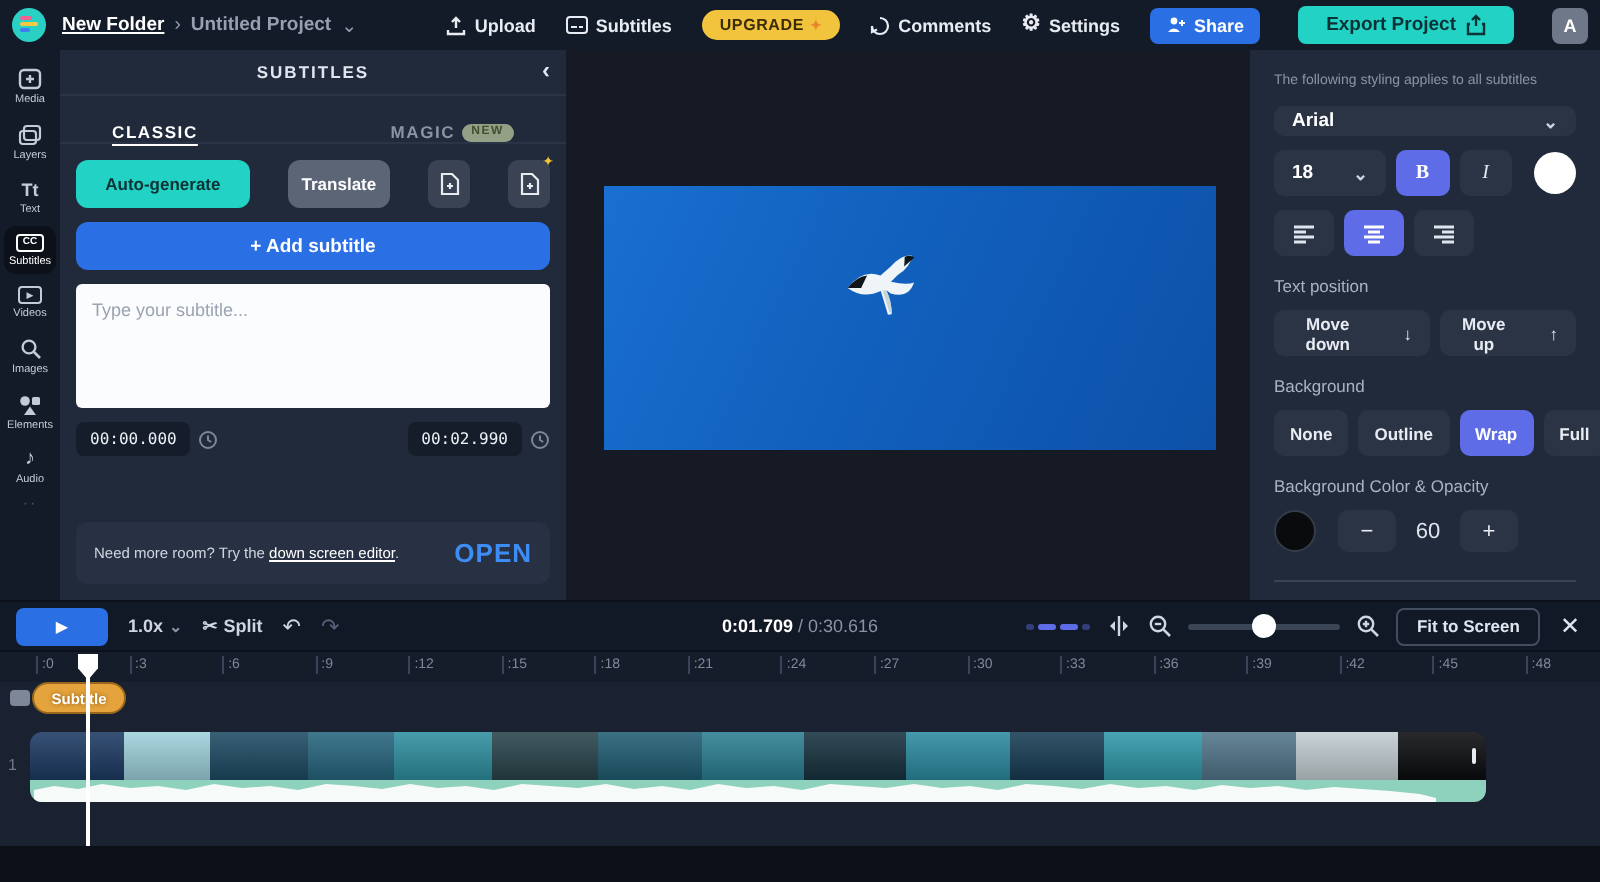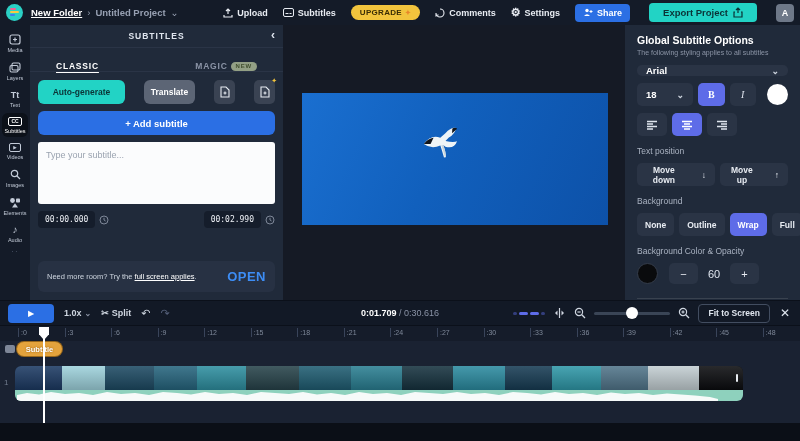--- a/index.html
+++ b/index.html
@@ -321,39 +321,38 @@
         </div>
         <div class="time-group">
           <span class="time-chip">00:02.990</span>
           <svg width="10" height="10" viewBox="0 0 10 10">
               <circle cx="5" cy="5" r="4" stroke="#7e8798" fill="none"></circle>
               <path d="M5 2.8 V5 L6.6 6" stroke="#7e8798" fill="none"></path>
             </svg>
         </div>
       </div>
       <div class="sp-footer">
-        <span class="txt"><span>Need more room? Try the </span><a>full screen applies</a><span>.</span></span>
+        <span class="txt"><span>Need more room? Try the </span><a>down screen editor</a><span>.</span></span>
         <span class="open">OPEN</span>
       </div>
     </div>
   </section>
 
   <section class="canvas">
     <div class="video">
       <svg class="bird" viewBox="0 0 50 40">
         <path d="M4 17 Q13 8 22 13 L28 9 Q35 3 40 5 Q38 11 31 14 L27 17 Q35 20 39 19 Q35 27 26 23 L24 21 Q26 29 25 34 L23 34 Q22 27 21 21 Q11 24 4 17 Z" fill="#eef4f7"></path>
         <path d="M4 17 Q9 12 15 12 L11 18 Z" fill="#10151c"></path>
         <path d="M36 5 Q39 4 41 6 L35 10 Z" fill="#10151c"></path>
         <path d="M24 21 Q26 27 25 33 L24 33 Q23 26 22 21 Z" fill="#c8d4da"></path>
       </svg>
     </div>
   </section>
 
   <section class="rightpanel">
-    <div class="rp-title">Global Subtitle Options</div>
     <div class="rp-sub">The following styling applies to all subtitles</div>
 
     <div class="select rp-font">
       <span>Arial</span>
       <span class="chev">⌄</span>
     </div>
 
     <div class="rp-row">
       <div class="select sizesel">
         <span>18</span>

